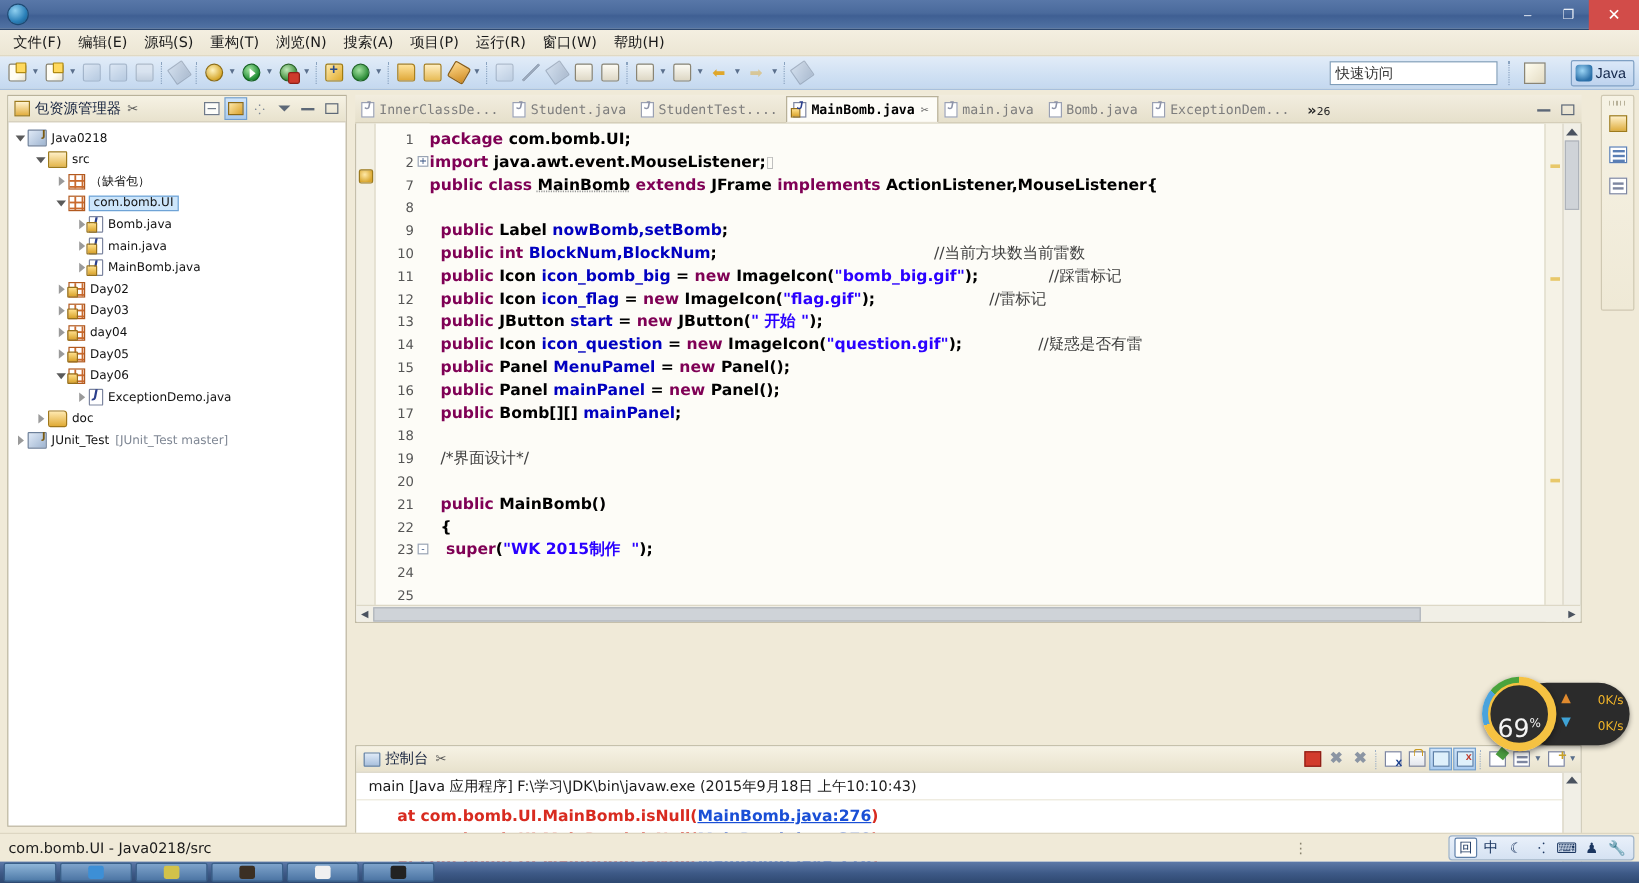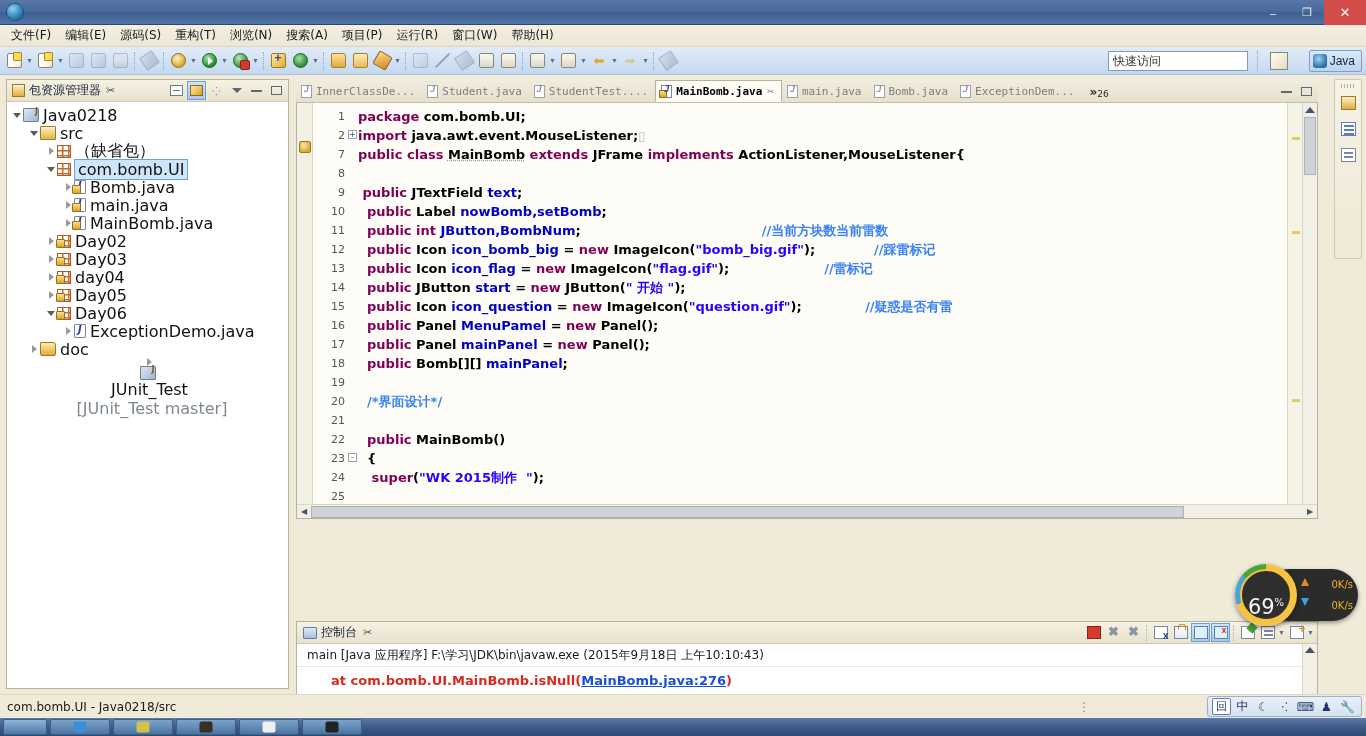--- a/index.html
+++ b/index.html
@@ -122,21 +122,21 @@
   .vbtn{width:19px;height:19px;margin-left:1px;display:flex;align-items:center;justify-content:center;}
   .vbtn.sel{background:linear-gradient(180deg,#cfe4fb,#a9cbf0);border:1px solid #6f9ed0;}
   .vb-shape{width:13px;height:11px;border:1px solid #6f7a8a;background:#fdfdfa;}
   .vb-shape.collapse:after{content:"";display:block;margin:4px 2px;height:1px;background:#6f7a8a;}
   .vb-link{width:13px;height:11px;background:linear-gradient(135deg,#ffe8a8,#d9a12b);border:1px solid #8e6a15;}
   .vb-dots{font-size:11px;color:#7d8796;}
   .vb-tri{width:0;height:0;border-left:5px solid transparent;border-right:5px solid transparent;border-top:5px solid #5d6877;}
   .vb-min{width:11px;height:3px;border-bottom:2px solid #5d6877;}
   .vb-max{width:11px;height:9px;border:1.5px solid #5d6877;}
 
-  #tree{padding:4px 0 0 4px;font-size:16px;color:#111;
+  #tree{padding:4px 0 0 4px;font-size:10px;color:#111;
     font-family:"DejaVu Sans","Liberation Sans",sans-serif;}
   .trow{display:flex;align-items:center;height:18px;white-space:nowrap;}
   .tarr{width:12px;display:flex;align-items:center;justify-content:center;color:#6d6d6d;font-size:7px;}
   .tarr.closed:after{content:"";border-left:5px solid #9a9a9a;border-top:4px solid transparent;border-bottom:4px solid transparent;}
   .tarr.open:after{content:"";border-top:5px solid #5a5a5a;border-left:4px solid transparent;border-right:4px solid transparent;}
   .tico{width:16px;height:14px;margin-right:4px;position:relative;flex:none;}
   .tico.proj{background:linear-gradient(135deg,#dfe9f6,#9fb5d1);border:1px solid #6c7f99;border-radius:1px;}
   .tico.proj:after{content:"J";position:absolute;right:0;top:-2px;font-size:8px;color:#7a5a12;font-weight:bold;}
   .tico.src{background:linear-gradient(180deg,#fff0c8,#e3b54a);border:1px solid #9d7a1c;border-radius:1px;}
   .tico.pkg{background:
@@ -197,21 +197,21 @@
   .lnum .fold{position:absolute;right:-10px;top:4px;width:9px;height:9px;border:1px solid #9aa4b3;
     background:#fff;font-size:8px;line-height:7px;text-align:center;color:#34507f;}
   #codefold{width:11px;background:#fdfcf7;}
   #code{flex:1;padding-top:4px;overflow:hidden;position:relative;}
   .cline{height:19px;line-height:19px;white-space:pre;font-size:13px;font-weight:bold;
     font-family:"DejaVu Sans","Liberation Sans",sans-serif;}
   .kw{color:#7f0055;text-align:right;}
   .ty{color:#000;}
   .fld{color:#0000c0;}
   .str{color:#2a00ff;}
-  .cmt{color:#3b82f6;font-weight:bold;}
+  .cmt{color:#404040;font-weight:normal;}
   .pl{color:#000;}
   .usq{text-decoration:underline dotted #999;}
   #ovr-ruler{width:15px;background:#f5f2e6;border-left:1px solid #ddd8c6;position:relative;}
   #ovr-ruler .mk{position:absolute;right:2px;width:8px;height:3px;background:#e8c86a;}
   #vscroll{width:15px;background:#f1efe6;border-left:1px solid #d8d3c2;position:relative;}
   #vscroll .thumb{position:absolute;top:14px;left:1px;width:12px;height:58px;background:#cfd3d8;border:1px solid #aeb3ba;}
   #vscroll .up,#vscroll .dn{position:absolute;left:2px;width:0;height:0;}
   #vscroll .up{top:4px;border-left:5px solid transparent;border-right:5px solid transparent;border-bottom:6px solid #4b5360;}
   #hscroll{position:absolute;left:0;right:0;bottom:0;height:14px;background:#f1efe6;border-top:1px solid #ddd8c6;display:flex;align-items:center;}
   #hscroll .lbtn,#hscroll .rbtn{width:14px;height:13px;display:flex;align-items:center;justify-content:center;color:#4b5360;font-size:8px;}
@@ -534,21 +534,21 @@
         <div class="trow" style="padding-left: 51px;">
           <span class="tarr closed"></span>
           <span class="tico java"></span>
           <span class="tlabel">ExceptionDemo.java</span>
         </div>
         <div class="trow" style="padding-left: 17px;">
           <span class="tarr closed"></span>
           <span class="tico folder"></span>
           <span class="tlabel">doc</span>
         </div>
-        <div class="trow" style="padding-left: 0px; flex-direction: column;">
+        <div class="trow" style="padding-left: 0px;">
           <span class="tarr closed"></span>
           <span class="tico proj"></span>
           <span class="tlabel">JUnit_Test</span>
           <span class="tgray">[JUnit_Test master]</span>
         </div>
       </div>
   </div>
 
   <div id="editor-area">
     <div id="tabbar">
@@ -622,23 +622,22 @@
           <div class="lnum">23<span class="fold">-</span></div>
           <div class="lnum">24</div>
           <div class="lnum">25</div>
         </div>
       <div id="codefold"></div>
       <div id="code">
           <div class="cline"><span class="kw">package</span> <span class="pl">com.bomb.UI;</span></div>
           <div class="cline"><span class="kw">import</span> <span class="pl">java.awt.event.MouseListener;</span><span class="pl" style="color:#b9b9b9">▯</span></div>
           <div class="cline"><span class="kw">public class</span> <span class="ty usq">MainBomb</span> <span class="kw">extends</span> <span class="ty">JFrame</span> <span class="kw">implements</span> <span class="ty">ActionListener,MouseListener{</span></div>
           <div class="cline">&nbsp;</div>
-          <div class="cline"> <span class="kw">public</span> <span class="ty">JTextField</span> <span class="fld">text</span><span class="pl">;</span></div>
           <div class="cline">  <span class="kw">public</span> <span class="ty">Label</span> <span class="fld">nowBomb,setBomb</span><span class="pl">;</span></div>
-          <div class="cline">  <span class="kw">public int</span> <span class="fld">JButton,BombNum</span><span class="pl">;</span>                                        <span class="cmt">//当前方块数当前雷数</span></div>
+          <div class="cline">  <span class="kw">public int</span> <span class="fld">BlockNum,BlockNum</span><span class="pl">;</span>                                        <span class="cmt">//当前方块数当前雷数</span></div>
           <div class="cline">  <span class="kw">public</span> <span class="ty">Icon</span> <span class="fld">icon_bomb_big</span> <span class="pl">=</span> <span class="kw">new</span> <span class="ty">ImageIcon</span><span class="pl">(</span><span class="str">"bomb_big.gif"</span><span class="pl">);</span>             <span class="cmt">//踩雷标记</span></div>
           <div class="cline">  <span class="kw">public</span> <span class="ty">Icon</span> <span class="fld">icon_flag</span> <span class="pl">=</span> <span class="kw">new</span> <span class="ty">ImageIcon</span><span class="pl">(</span><span class="str">"flag.gif"</span><span class="pl">);</span>                     <span class="cmt">//雷标记</span></div>
           <div class="cline">  <span class="kw">public</span> <span class="ty">JButton</span> <span class="fld">start</span> <span class="pl">=</span> <span class="kw">new</span> <span class="ty">JButton</span><span class="pl">(</span><span class="str">" 开始 "</span><span class="pl">);</span></div>
           <div class="cline">  <span class="kw">public</span> <span class="ty">Icon</span> <span class="fld">icon_question</span> <span class="pl">=</span> <span class="kw">new</span> <span class="ty">ImageIcon</span><span class="pl">(</span><span class="str">"question.gif"</span><span class="pl">);</span>              <span class="cmt">//疑惑是否有雷</span></div>
           <div class="cline">  <span class="kw">public</span> <span class="ty">Panel</span> <span class="fld">MenuPamel</span> <span class="pl">=</span> <span class="kw">new</span> <span class="ty">Panel</span><span class="pl">();</span></div>
           <div class="cline">  <span class="kw">public</span> <span class="ty">Panel</span> <span class="fld">mainPanel</span> <span class="pl">=</span> <span class="kw">new</span> <span class="ty">Panel</span><span class="pl">();</span></div>
           <div class="cline">  <span class="kw">public</span> <span class="ty">Bomb[][]</span> <span class="fld">mainPanel</span><span class="pl">;</span></div>
           <div class="cline">&nbsp;</div>
           <div class="cline">  <span class="cmt">/*界面设计*/</span></div>
           <div class="cline">&nbsp;</div>

